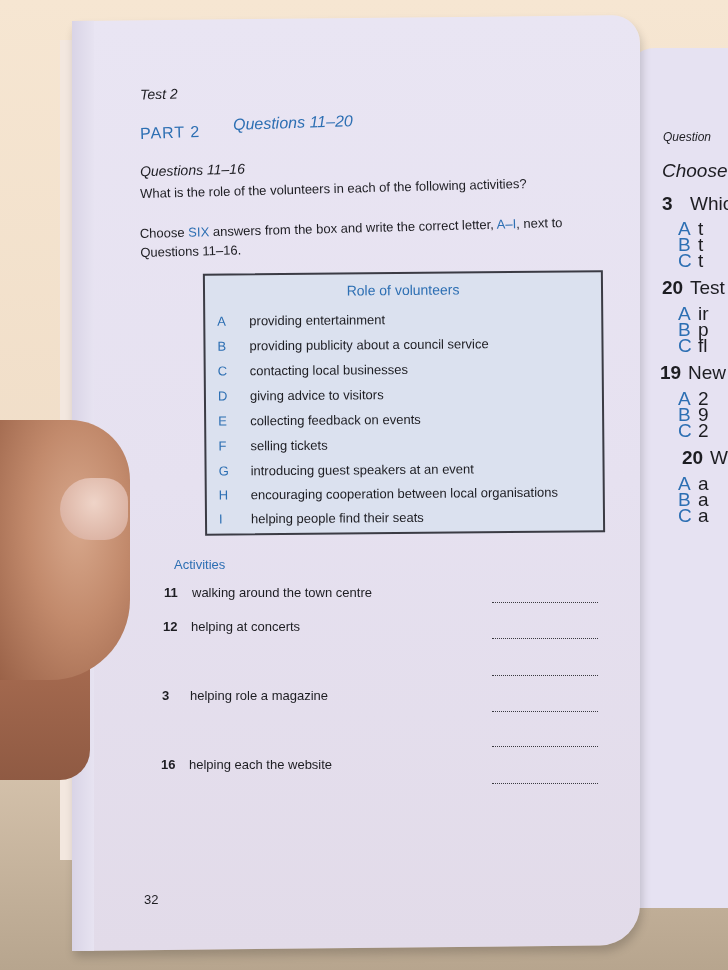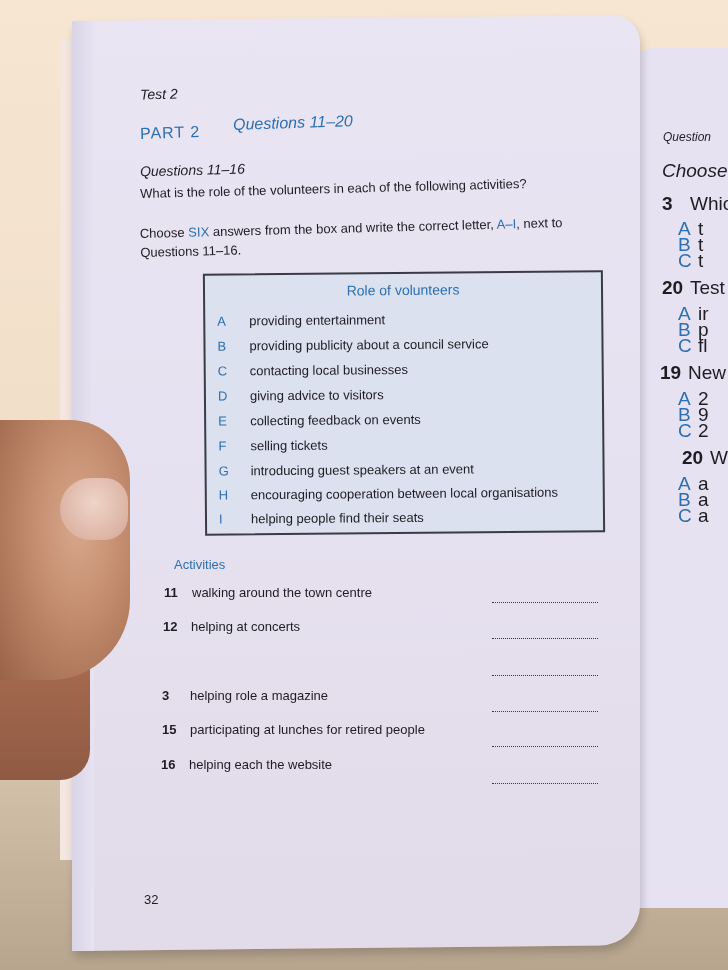--- a/index.html
+++ b/index.html
@@ -111,21 +111,20 @@
   <div class="answer-line" style="left:492px;top:602px"></div>
 
   <div class="act-row" style="left:145px;top:619px"><span class="act-num">12</span><span>helping at concerts</span></div>
   <div class="answer-line" style="left:492px;top:638px"></div>
 
   <div class="answer-line" style="left:492px;top:675px"></div>
 
   <div class="act-row" style="left:144px;top:688px"><span class="act-num">3</span><span>helping role a magazine</span></div>
   <div class="answer-line" style="left:492px;top:711px"></div>
 
-  <div class="act-row" style="left:144px;top:722px"><span class="act-num">15</span><span>participating at lunches for retired people</span></div>
   <div class="answer-line" style="left:492px;top:746px"></div>
 
   <div class="act-row" style="left:143px;top:757px"><span class="act-num">16</span><span>helping each the website</span></div>
   <div class="answer-line" style="left:492px;top:783px"></div>
 
   <div class="abs page-number">32</div>
 
   <div class="right-text italic" style="left:663px;top:130px;font-size:12px">Question</div>
   <div class="right-text italic" style="left:662px;top:160px">Choose th</div>
 

